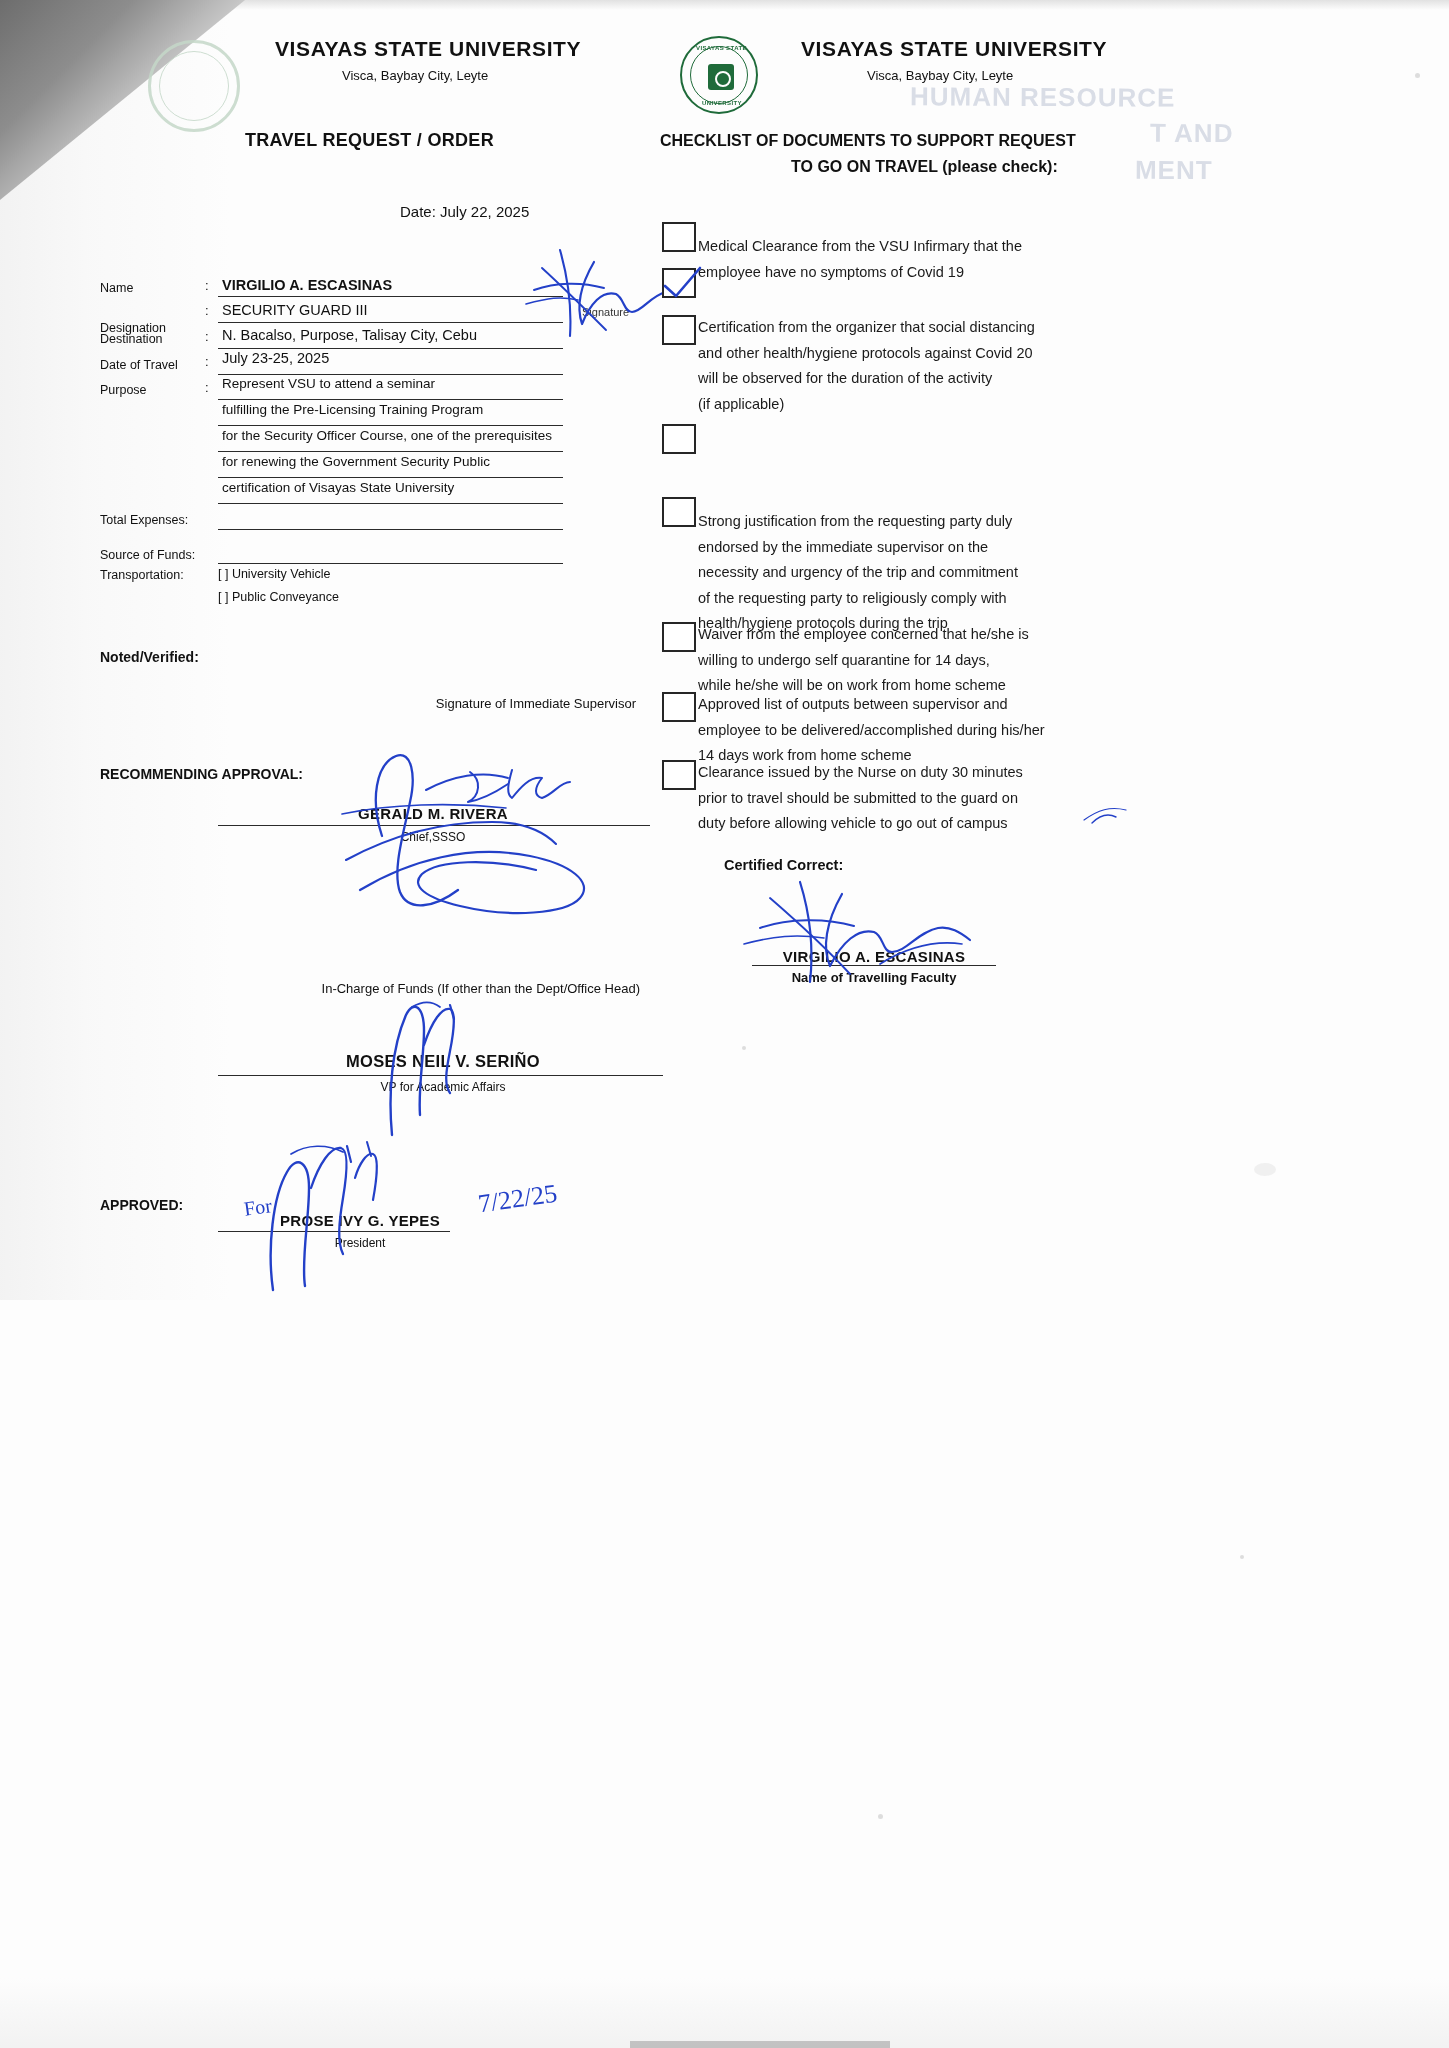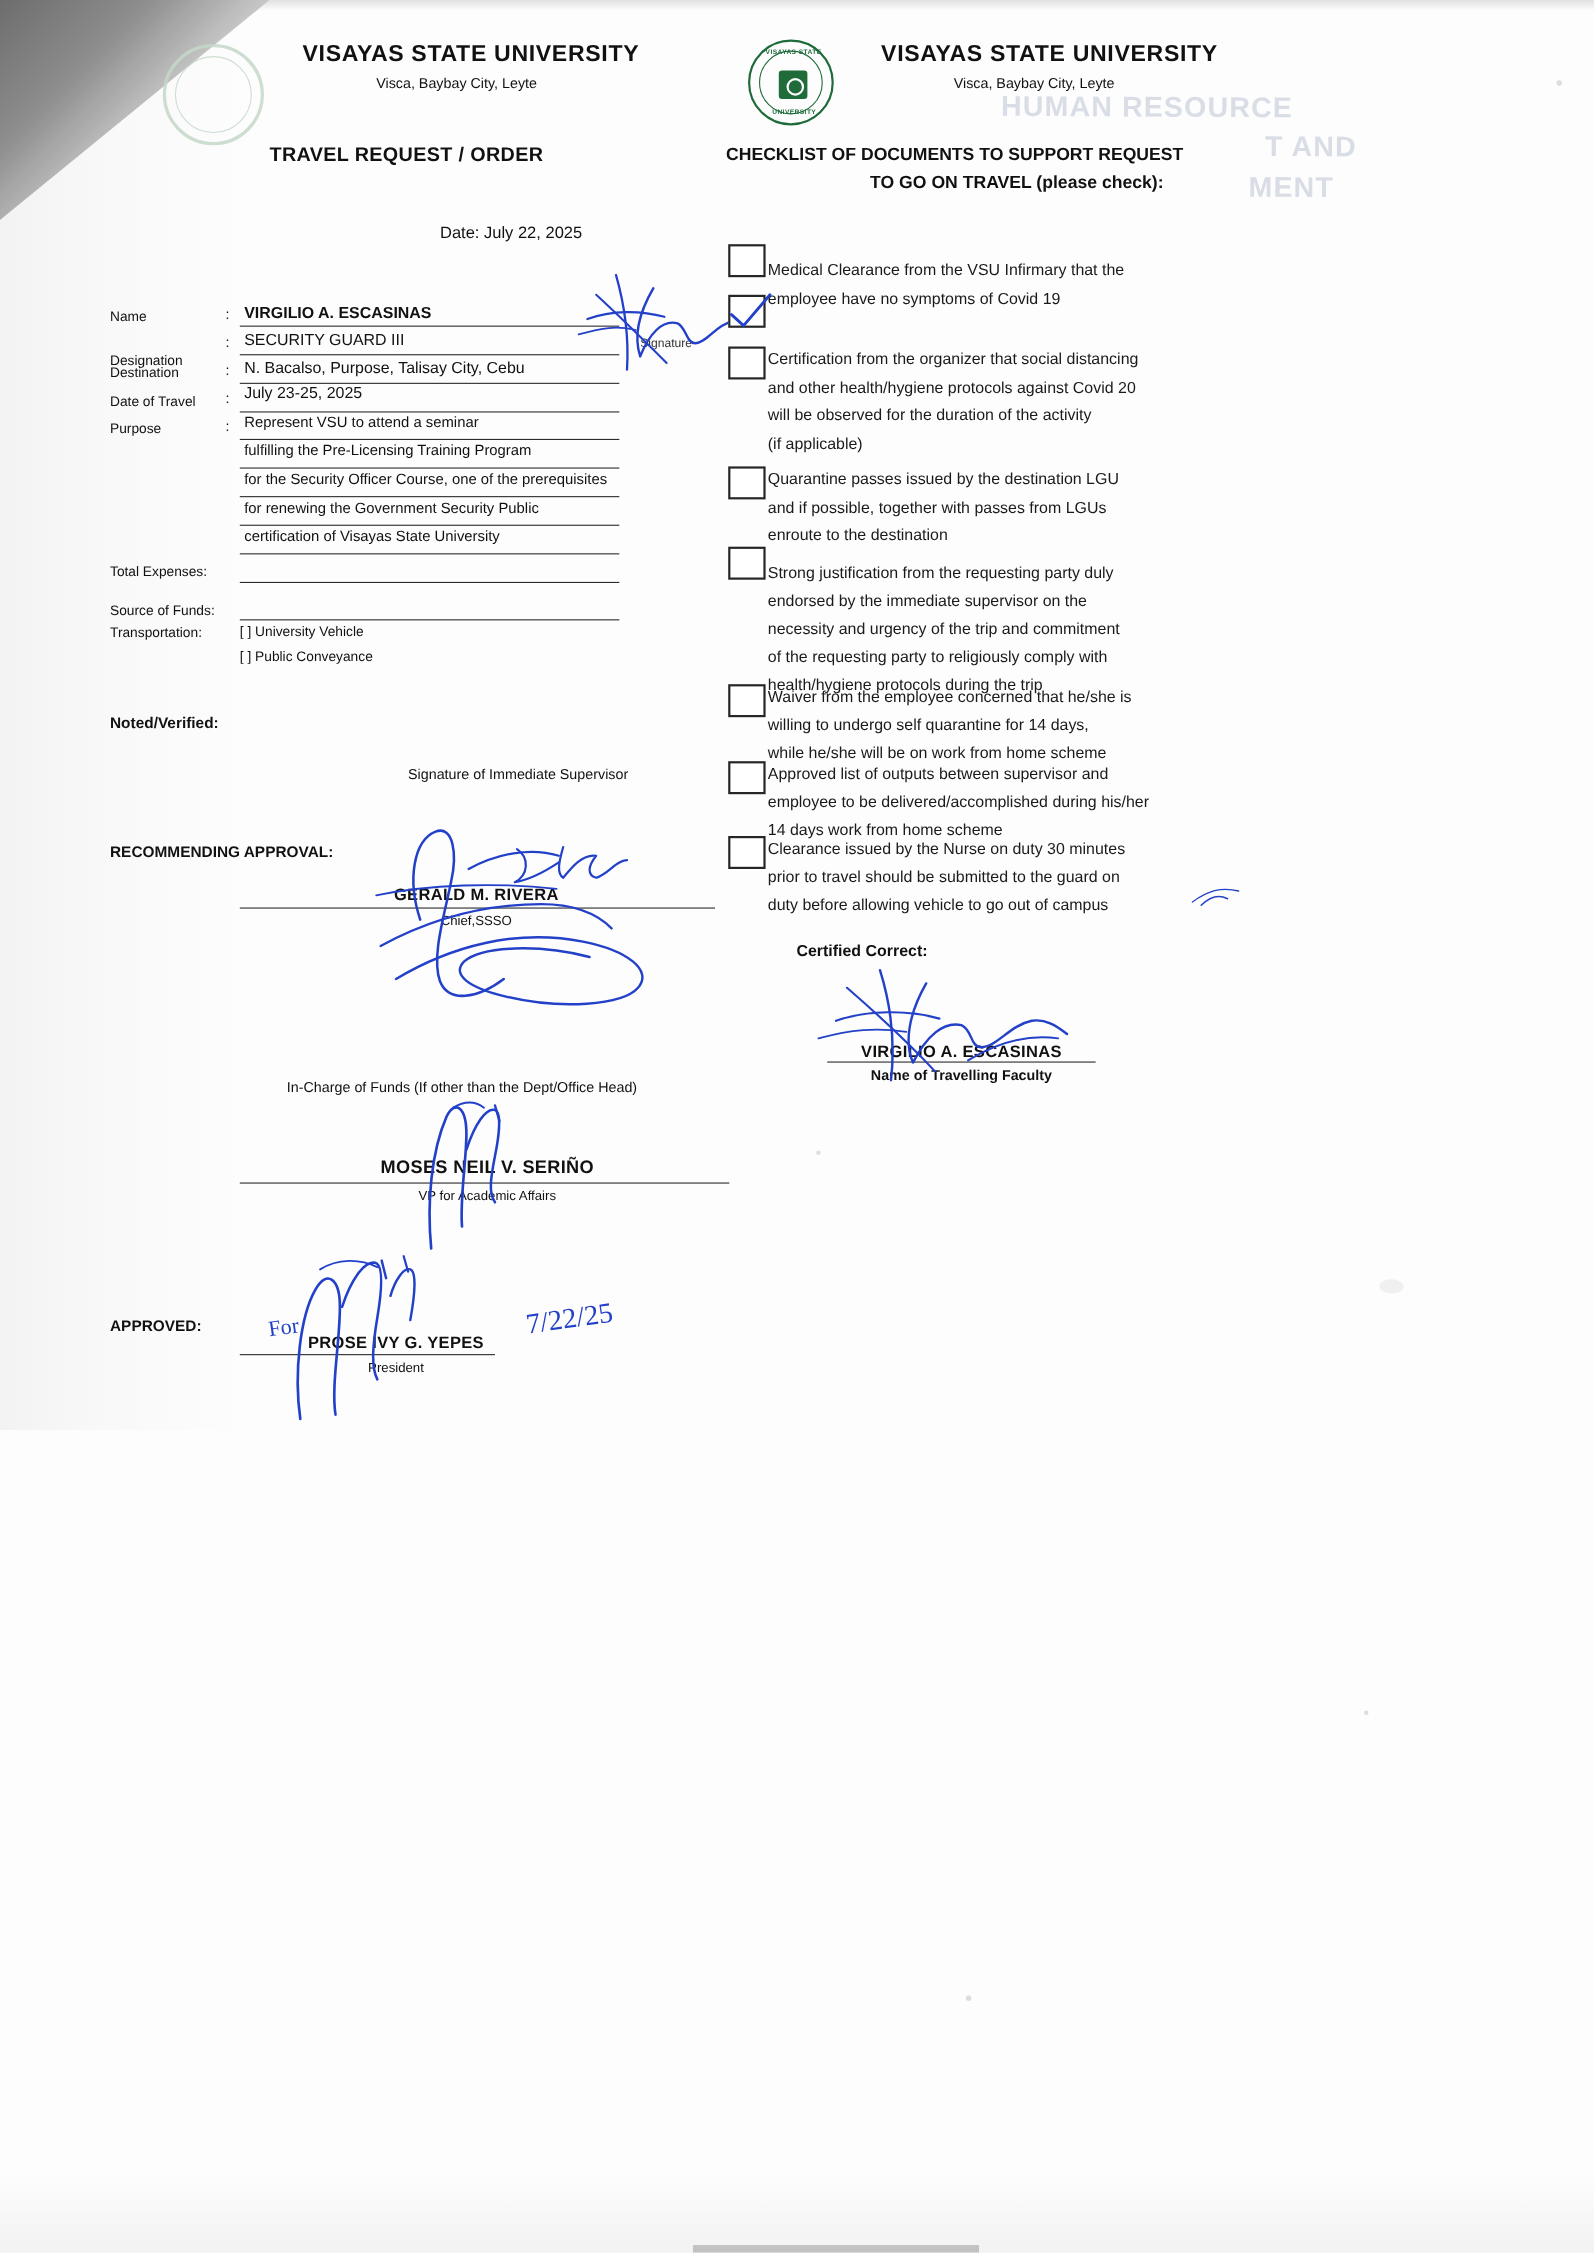--- a/index.html
+++ b/index.html
@@ -109,21 +109,21 @@
   .sig-caption { position: absolute; font-size: 11px; color:#333; }
 
   .section-label {
     position: absolute;
     font-size: 14px;
     font-weight: bold;
   }
   .centered-caption {
     position: absolute;
     font-size: 13px;
-    text-align: center;
+    text-align: right;
   }
   .name-line {
     position: absolute;
     border-bottom: 1.3px solid #2b2b2b;
     height: 0;
   }
   .name-text {
     position: absolute;
     font-size: 15px;
     font-weight: bold;
@@ -392,25 +392,20 @@
 
     <div class="cb" style="left:22px; top:315px;"></div>
     <div class="check-text" style="left:58px; top:315px; width:480px;">
       <span>Certification from the organizer that social distancing</span><br>
       <span>and other health/hygiene protocols against Covid 20</span><br>
       <span>will be observed for the duration of the activity</span><br>
       <span> (if applicable)</span>
     </div>
 
     <div class="cb" style="left:22px; top:424px;"></div>
-    <div class="check-text" style="left:58px; top:424px; width:480px;">
-      <span>Quarantine passes issued by the destination LGU</span><br>
-      <span>and if possible, together with passes from LGUs</span><br>
-      <span>enroute to the destination</span>
-    </div>
 
     <div class="cb" style="left:22px; top:497px;"></div>
     <div class="check-text" style="left:58px; top:497px; width:490px;margin-top:12px;">
       <span>Strong justification from the requesting party duly</span><br>
       <span>endorsed by the immediate supervisor on the</span><br>
       <span>necessity and urgency of the trip and commitment</span><br>
       <span>of the requesting party to religiously comply with</span><br>
       <span>health/hygiene protocols during the trip</span>
     </div>
 

